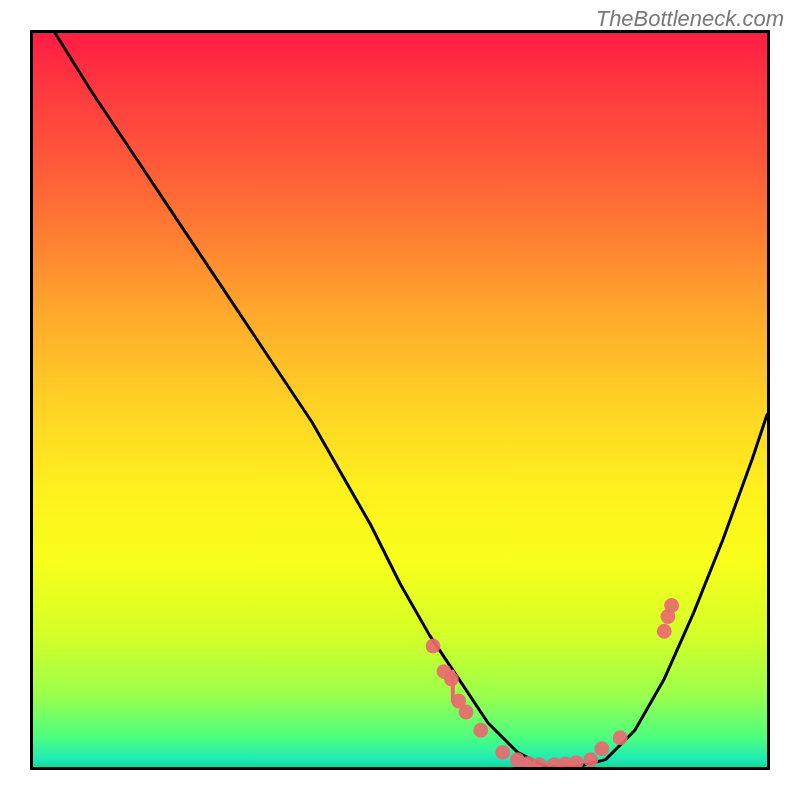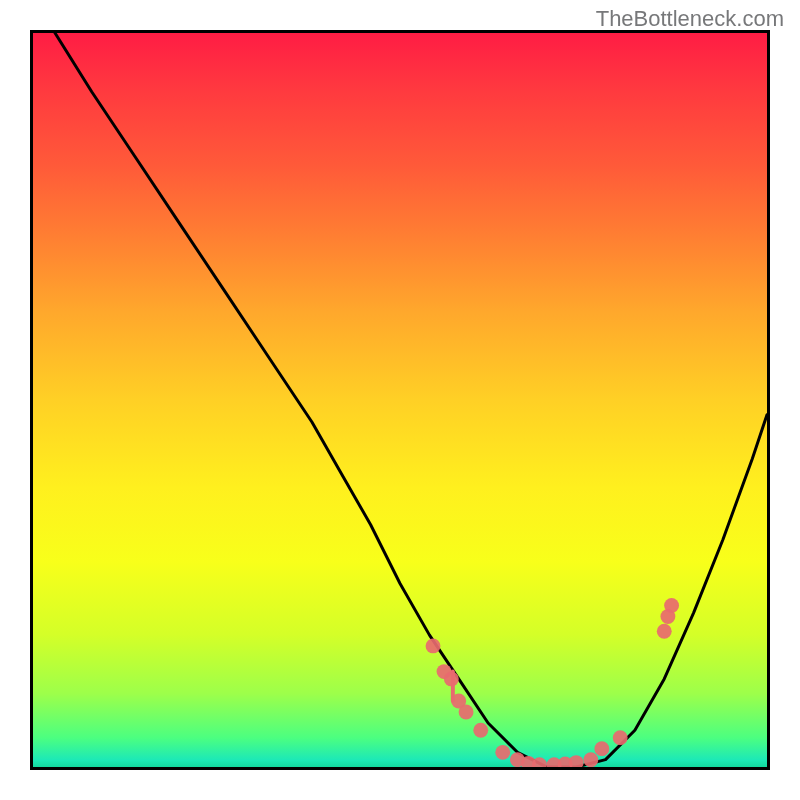--- a/index.html
+++ b/index.html
@@ -11,20 +11,21 @@
     font-family: Arial, sans-serif;
   }
   .watermark {
     position: absolute;
     top: 6px;
     right: 16px;
     font-size: 22px;
     color: #77787a;
     font-weight: 400;
     z-index: 10;
+    font-style: italic;
   }
   .plot-area {
     position: absolute;
     left: 30px;
     top: 30px;
     width: 740px;
     height: 740px;
     border: 3px solid #000;
     overflow: hidden;
   }

